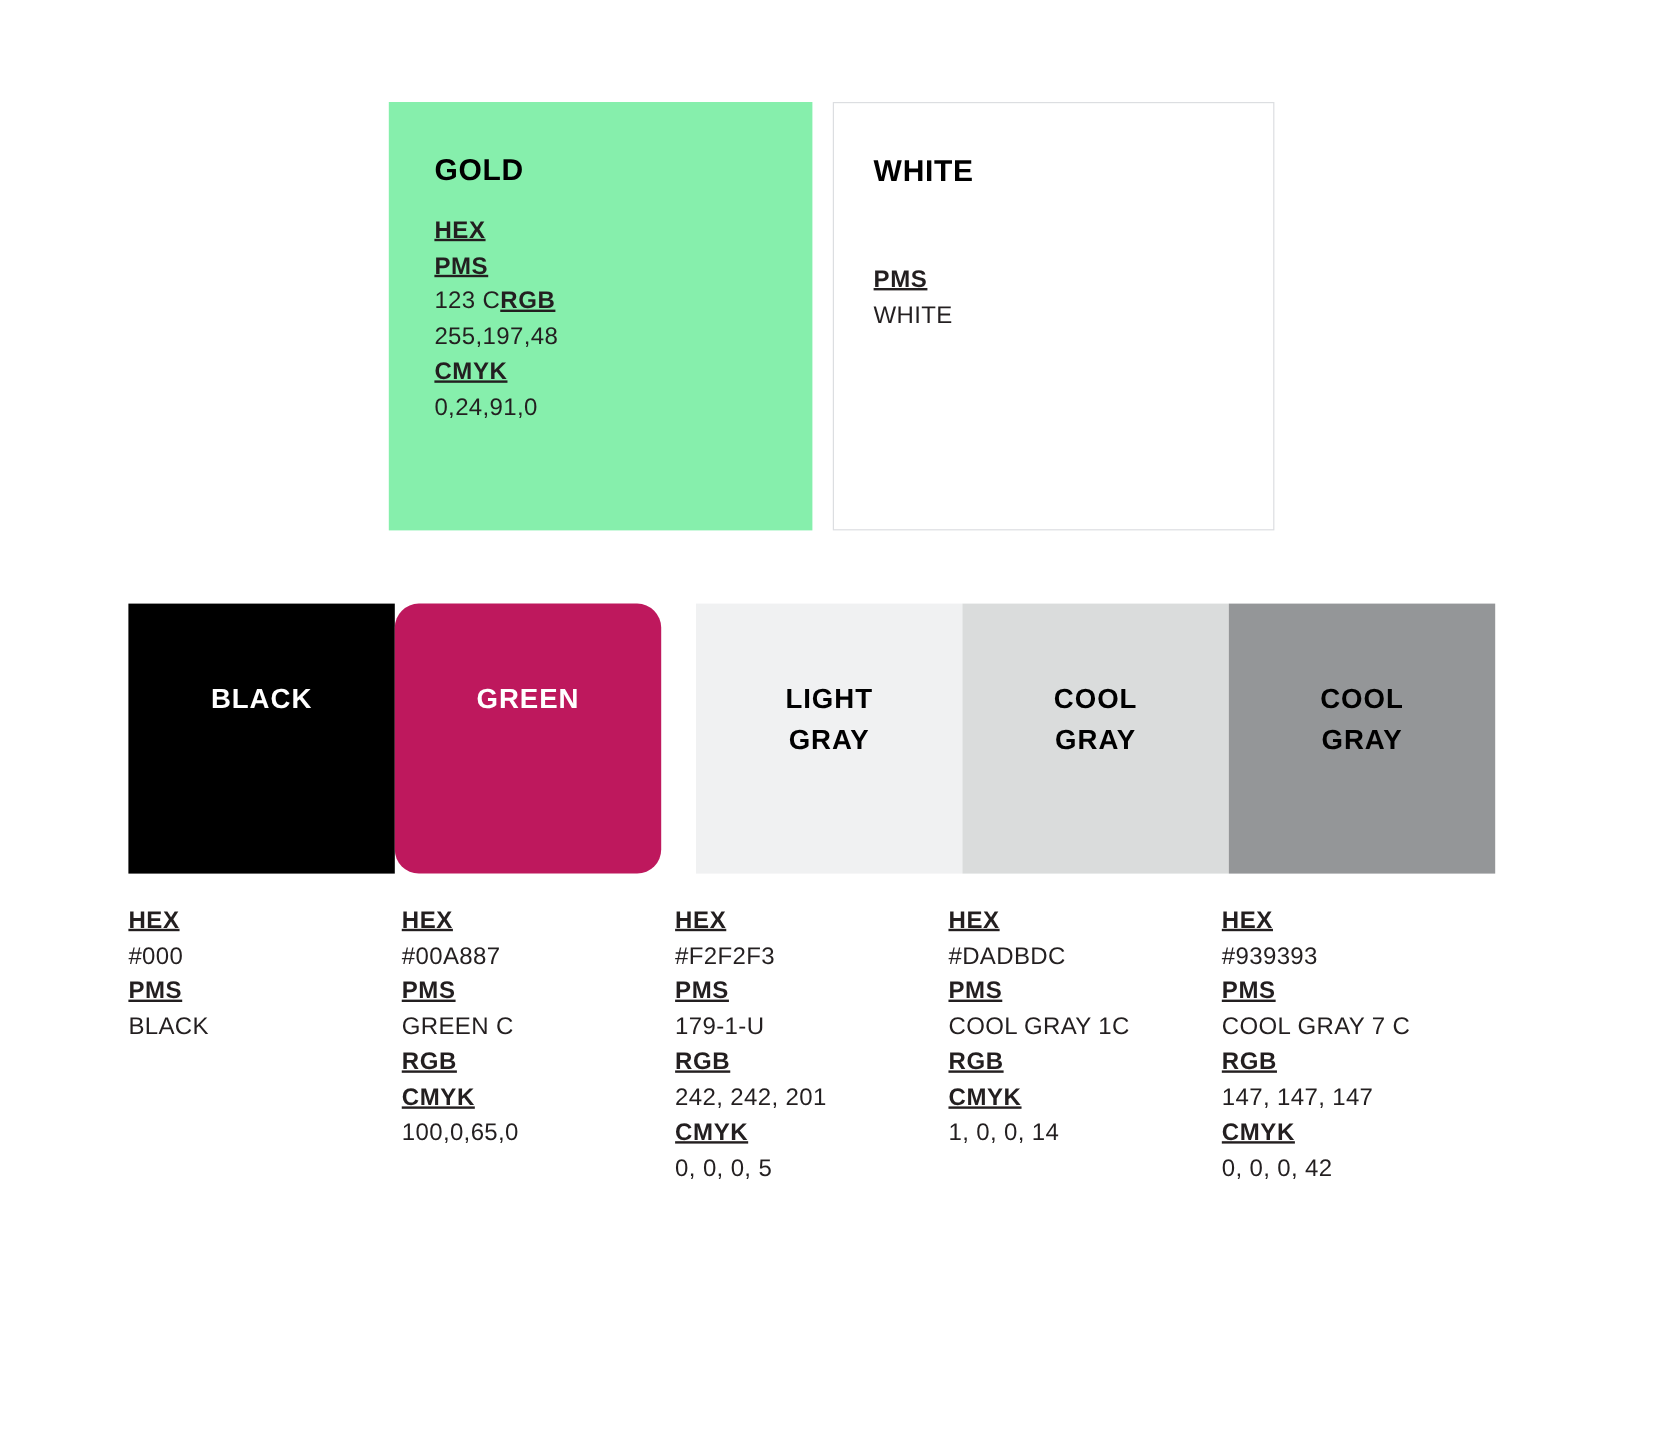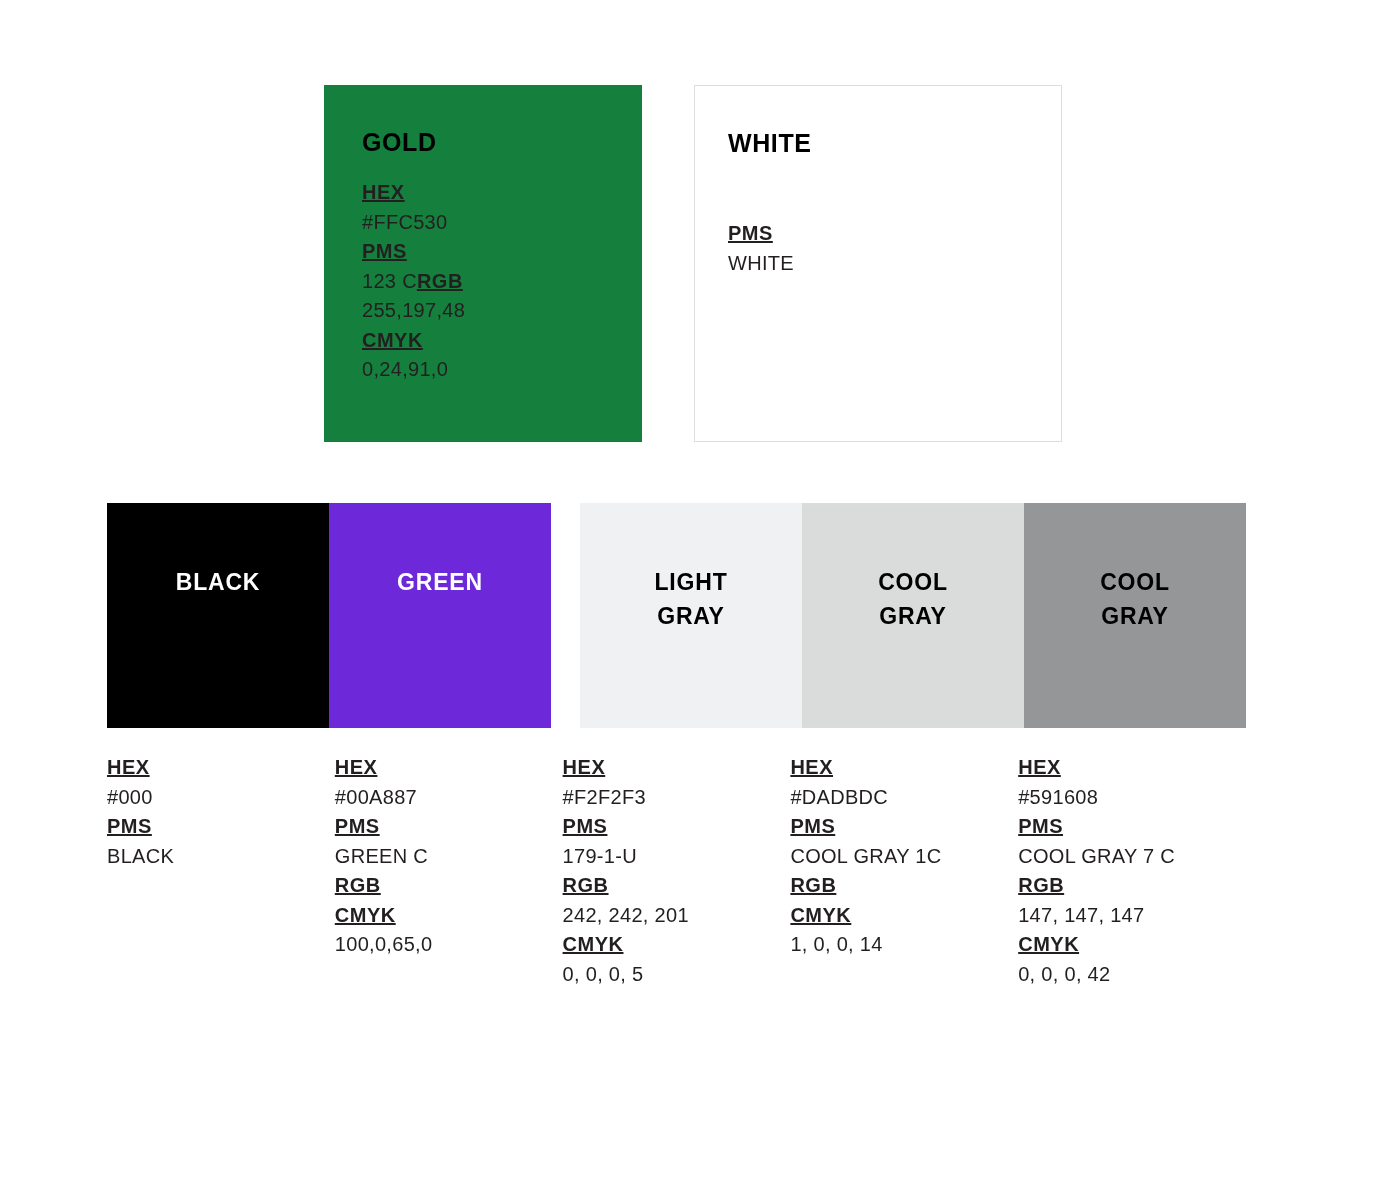--- a/index.html
+++ b/index.html
@@ -27,23 +27,23 @@
   }
 
   .big-card {
     position: absolute;
     box-sizing: border-box;
   }
 
   #card-gold {
     left: 324px;
     top: 85px;
-    width: 318px;
+    width: 353px;
     height: 357px;
-    background: #15803d;
+    background: #86efac;
   }
 
   #card-white {
     left: 694px;
     top: 85px;
     width: 368px;
     height: 357px;
     background: #FFFFFF;
     border: 1px solid #DCDEE1;
   }
@@ -125,21 +125,20 @@
   }
 </style>
 </head>
 <body>
 
 <div id="top-row">
   <div class="big-card" id="card-gold">
     <div class="big-card-title">GOLD</div>
     <div class="spec-block" id="gold-specs">
         <div class="spec-line"><span class="spec-key">HEX</span></div>
-        <div class="spec-line"><span class="spec-val">#FFC530</span></div>
         <div class="spec-line"><span class="spec-key">PMS</span></div>
         <div class="spec-line"><span class="spec-val">123 C</span><span class="spec-key">RGB</span></div>
         <div class="spec-line"><span class="spec-val">255,197,48</span></div>
         <div class="spec-line"><span class="spec-key">CMYK</span></div>
         <div class="spec-line"><span class="spec-val">0,24,91,0</span></div>
       </div>
   </div>
 
   <div class="big-card" id="card-white">
     <div class="big-card-title">WHITE</div>
@@ -147,21 +146,21 @@
         <div class="spec-line"><span class="spec-key">PMS</span></div>
         <div class="spec-line"><span class="spec-val">WHITE</span></div>
       </div>
   </div>
 </div>
 
 <div id="palette-bar">
     <div class="bar-cell" style="background: rgb(0, 0, 0);">
       <div class="bar-label" style="color: rgb(255, 255, 255);">BLACK</div>
     </div>
-    <div class="bar-cell" style="background: #6d28d9;">
+    <div class="bar-cell" style="background: #be185d; border-radius: 20px;">
       <div class="bar-label" style="color: rgb(255, 255, 255);">GREEN</div>
     </div>
     <div class="bar-cell" style="background: rgb(240, 241, 242); margin-left: 29px;">
       <div class="bar-label" style="color: rgb(0, 0, 0);">LIGHT
 GRAY</div>
     </div>
     <div class="bar-cell" style="background: rgb(218, 220, 220);">
       <div class="bar-label" style="color: rgb(0, 0, 0);">COOL
 GRAY</div>
     </div>
@@ -201,21 +200,21 @@
       <div class="spec-key">HEX</div>
       <div class="spec-val">#DADBDC</div>
       <div class="spec-key">PMS</div>
       <div class="spec-val">COOL GRAY 1C</div>
       <div class="spec-key">RGB</div>
       <div class="spec-key">CMYK</div>
       <div class="spec-val">1, 0, 0, 14</div>
     </div>
     <div class="spec-col">
       <div class="spec-key">HEX</div>
-      <div class="spec-val">#591608</div>
+      <div class="spec-val">#939393</div>
       <div class="spec-key">PMS</div>
       <div class="spec-val">COOL GRAY 7 C</div>
       <div class="spec-key">RGB</div>
       <div class="spec-val">147, 147, 147</div>
       <div class="spec-key">CMYK</div>
       <div class="spec-val">0, 0, 0, 42</div>
     </div>
   </div>
 
 </body></html>

